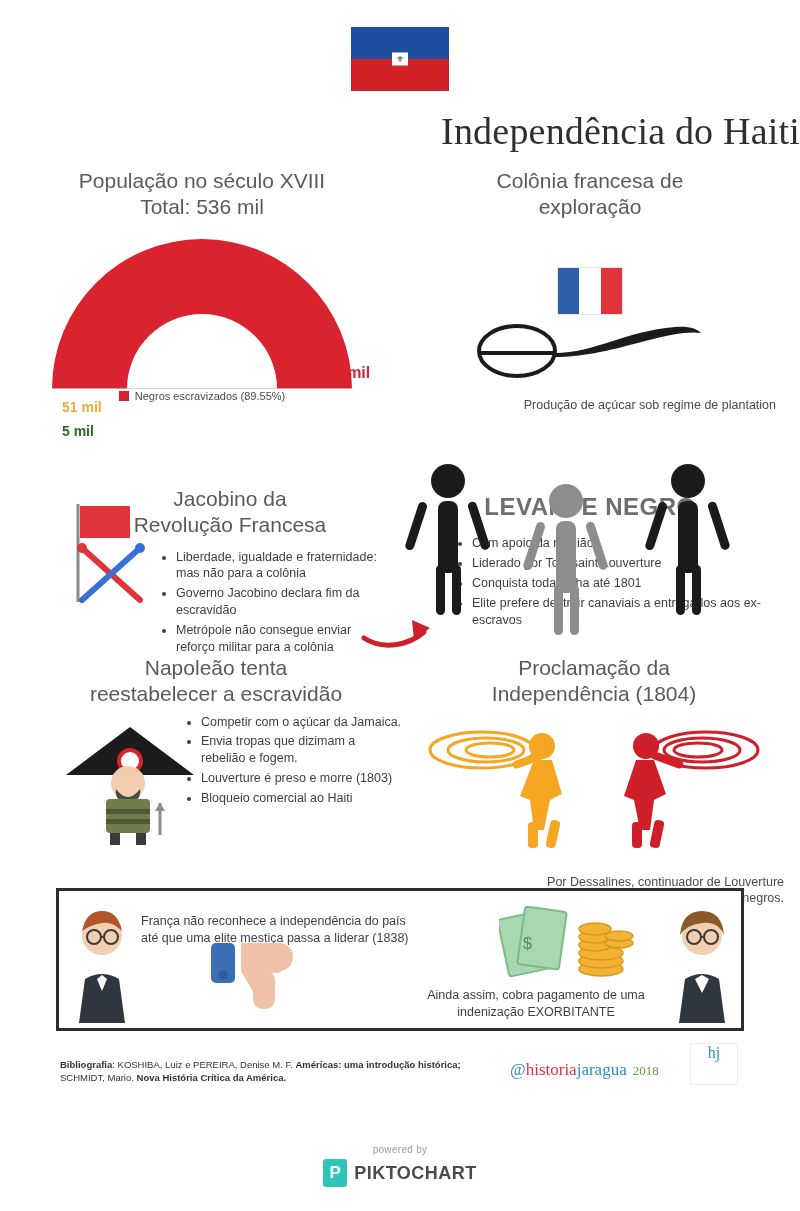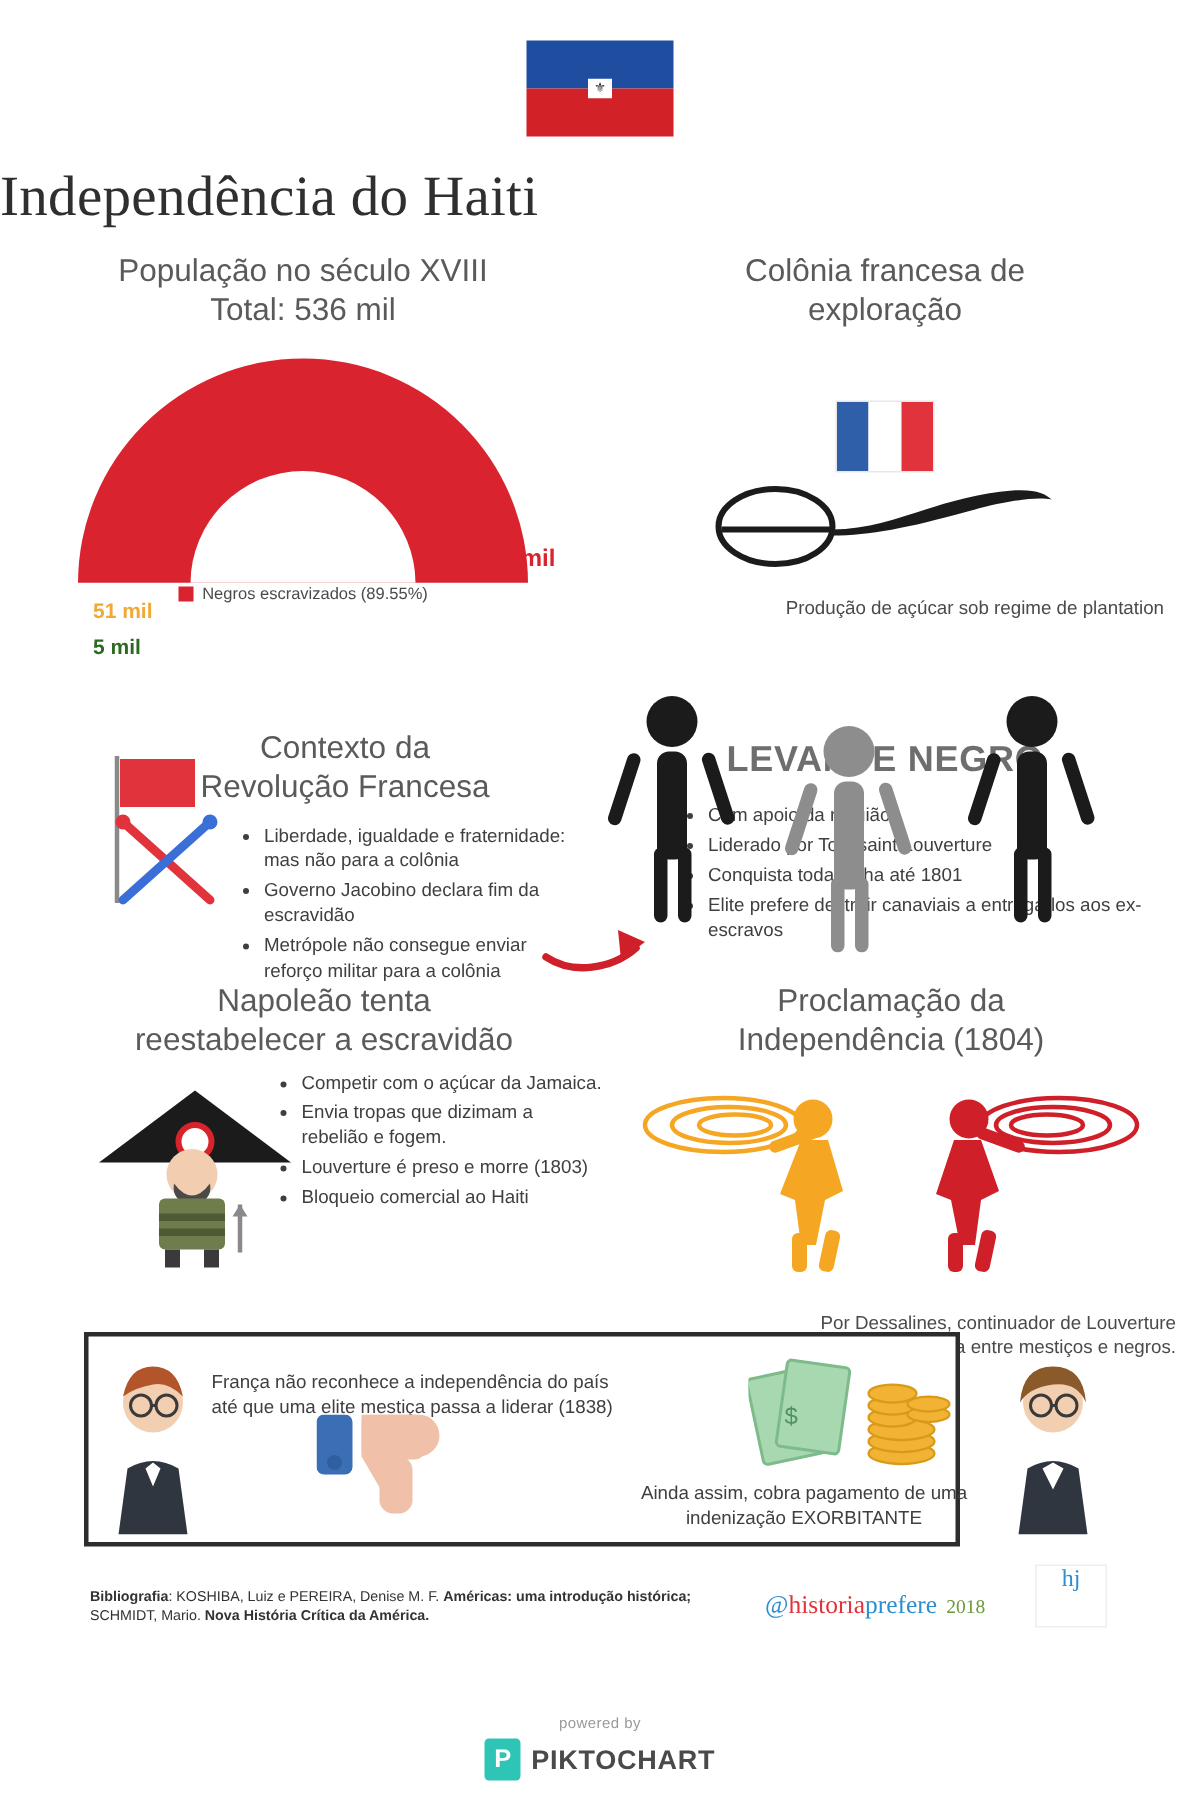--- a/index.html
+++ b/index.html
@@ -23,21 +23,21 @@
   }
   .flag-top .band-blue { position:absolute; left:0; top:0; width:100%; height:50%; background:#1f4ea1; }
   .flag-top .band-red  { position:absolute; left:0; top:50%; width:100%; height:50%; background:#d32128; }
   .flag-top .crest {
     position:absolute; left:50%; top:50%; transform:translate(-50%,-50%);
     width:16px; height:13px; background:#ffffff;
     display:flex; align-items:center; justify-content:center;
     font-size:9px; line-height:1;
   }
   h1.title {
-    text-align: left;
+    text-align: right;
     font-family: "Liberation Serif", serif;
     font-size: 38px;
     font-weight: 400;
     color: #2f2f2f;
     margin: 18px 0 0;
     letter-spacing: 0.2px;
   }
 
   
   .sec-title {
@@ -106,21 +106,21 @@
 
   
   .block-napoleao { position: absolute; left: 30px; top: 655px; width: 372px; }
   .block-napoleao ul.bul { margin-left: 155px; margin-top: 6px; }
 
   
   .block-proclam { position: absolute; left: 404px; top: 655px; width: 380px; }
 
   
   .framed {
-    position: absolute; left: 56px; top: 888px; width: 584px; height: 143px;
+    position: absolute; left: 56px; top: 888px; width: 688px; height: 143px;
     border: 3px solid #2d2d2d; background:#ffffff;
   }
   .framed .txt-left {
     position:absolute; left:82px; top:22px; width:280px;
     font-size:12.5px; line-height:1.35; color:#3f3f3f;
   }
   .framed .txt-right {
     position:absolute; left:352px; top:96px; width:250px; text-align:center;
     font-size:12.5px; line-height:1.35; color:#3f3f3f;
   }
@@ -220,21 +220,21 @@
       <line x1="6" y1="34" x2="80" y2="34" stroke="#1b1b1b" stroke-width="4"></line>
       <path d="M80 34 C 120 34, 150 12, 200 8 C 215 7, 222 10, 226 14 C 215 12, 195 15, 170 22 C 130 33, 105 38, 80 38 Z" fill="#1b1b1b"></path>
     </svg>
   </div>
 
   <div class="caption">Produção de açúcar sob regime de plantation</div>
 </div>
 
 <div class="block-contexto">
   <div class="ctx-head">
-    <div>Contexto da</div>
+    <div>Jacobino da</div>
     <div>Revolução Francesa</div>
   </div>
 
   <svg width="96" height="110" viewBox="0 0 96 110" style="position:absolute;left:30px;top:10px;">
     <line x1="18" y1="8" x2="18" y2="106" stroke="#8a8a8a" stroke-width="3"></line>
     <path d="M20 10 L70 10 L70 42 L20 42 Z" fill="#e0333b"></path>
     <g stroke="#e0333b" stroke-width="6" stroke-linecap="round">
       <line x1="22" y1="52" x2="80" y2="104"></line>
     </g>
     <g stroke="#3a6fd8" stroke-width="6" stroke-linecap="round">
@@ -419,21 +419,21 @@
 
   <div class="txt-right">Ainda assim, cobra pagamento de uma indenização EXORBITANTE</div>
 </div>
 
 <div class="biblio">
   <span><b>Bibliografia</b><span>: KOSHIBA, Luiz e PEREIRA, Denise M. F. </span><b>Américas: uma introdução histórica;</b></span><br>
   <span>SCHMIDT, Mario. </span><b>Nova História Crítica da América.</b>
 </div>
 
 <div class="handle">
-  <span class="at">@</span><span class="h1c">historia</span><span class="h2c">prefere</span><span class="year">2018</span>
+  <span class="at">@</span><span class="h1c">historia</span><span class="h2c">jaragua</span><span class="year">2018</span>
 </div>
 
 <div class="hj-logo">
   <span>hj</span>
 </div>
 
 <div class="footer">
   <div class="powered">powered by</div>
   <div class="pikto">
     <span class="mark">P</span>

